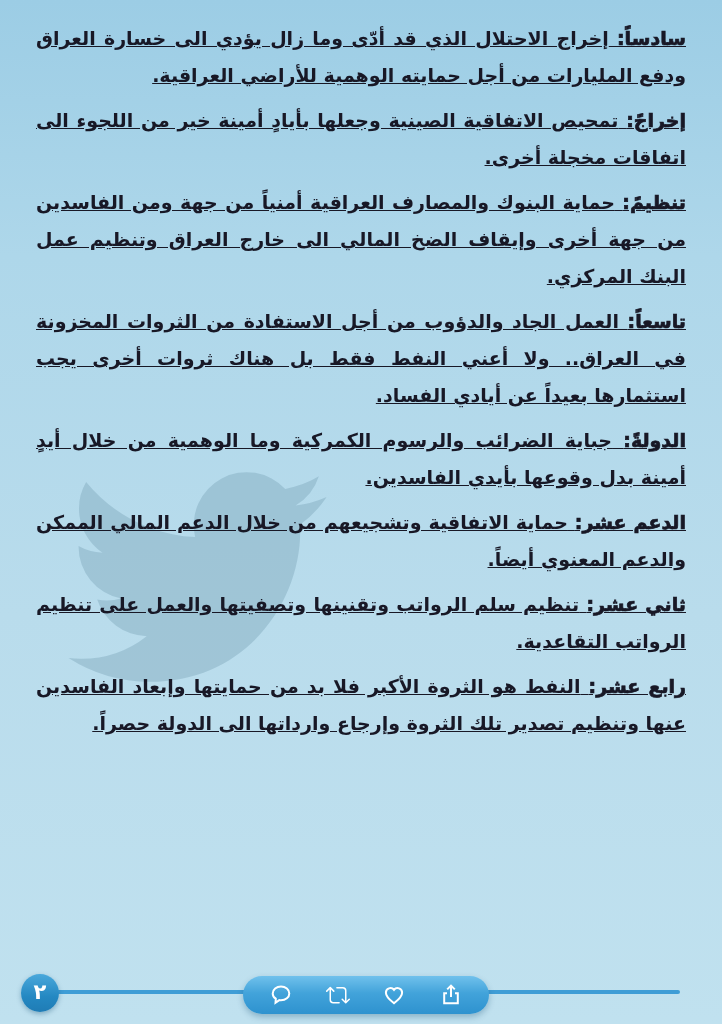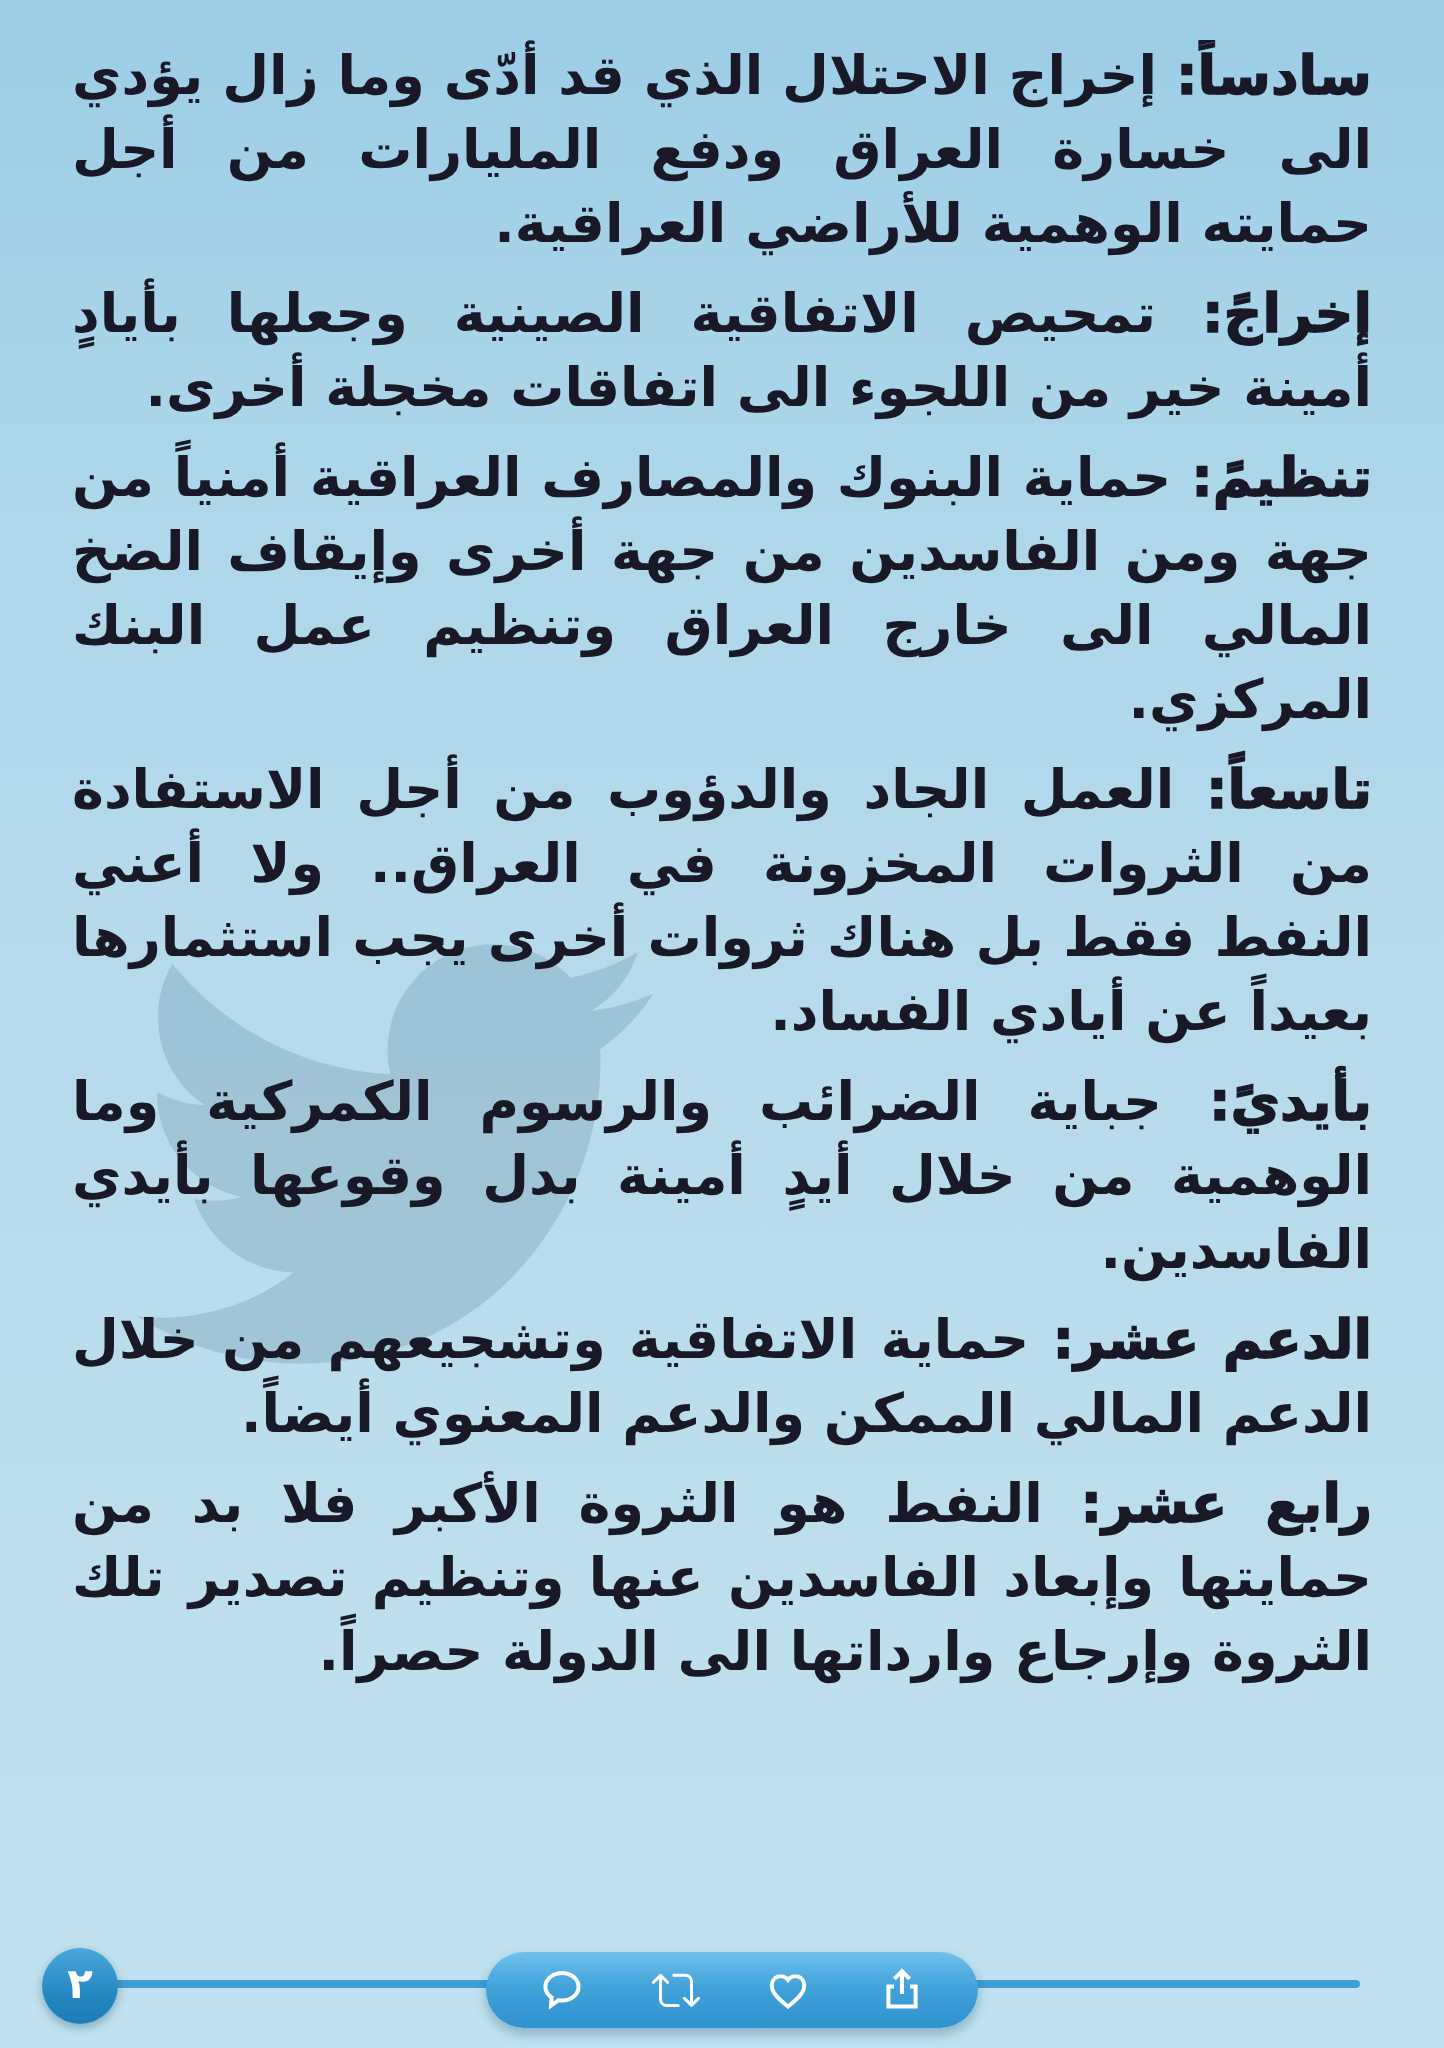--- a/index.html
+++ b/index.html
@@ -24,25 +24,26 @@
   .content {
     position: absolute;
     top: 20px; right: 36px; left: 36px; bottom: 70px;
     z-index: 1;
     direction: rtl;
     overflow: hidden;
   }
   p.item {
     margin: 0 0 8px 0;
     color: #181826;
-    font-size: 27px;
+    font-size: 19px;
     font-weight: bold;
     line-height: 37px;
     text-align: justify;
     text-align-last: right;
+    text-decoration: underline;
   }
   p.item .lead {
     -webkit-text-stroke: 0.7px #181826;
     letter-spacing: 0.2px;
   }
   
   .footer-line {
     position: absolute;
     left: 40px; top: 990px;
     width: 640px; height: 4px;
@@ -94,22 +95,23 @@
 
   <svg class="watermark" viewBox="0 0 24 24" preserveAspectRatio="xMidYMid meet" aria-hidden="true">
     <path fill="#7da6ba" d="M23.953 4.57a10 10 0 0 1-2.825.775 4.958 4.958 0 0 0 2.163-2.723c-.951.555-2.005.959-3.127 1.184a4.92 4.92 0 0 0-8.384 4.482C7.69 8.095 4.067 6.13 1.64 3.162a4.822 4.822 0 0 0-.666 2.475c0 1.71.87 3.213 2.188 4.096a4.904 4.904 0 0 1-2.228-.616v.06a4.923 4.923 0 0 0 3.946 4.827 4.996 4.996 0 0 1-2.212.085 4.936 4.936 0 0 0 4.604 3.417 9.867 9.867 0 0 1-6.102 2.105c-.39 0-.779-.023-1.17-.067a13.995 13.995 0 0 0 7.557 2.209c9.053 0 13.998-7.496 13.998-13.985 0-.21 0-.42-.015-.63A9.935 9.935 0 0 0 24 4.59z"></path>
   </svg>
 
   <div class="content">
     <p class="item"><span class="lead">سادساً:</span> <span>إخراج الاحتلال الذي قد أدّى وما زال يؤدي الى خسارة العراق ودفع المليارات من أجل حمايته الوهمية للأراضي العراقية.</span></p>
     <p class="item"><span class="lead">إخراجً:</span> <span>تمحيص الاتفاقية الصينية وجعلها بأيادٍ أمينة خير من اللجوء الى اتفاقات مخجلة أخرى.</span></p>
     <p class="item"><span class="lead">تنظيمً:</span> <span>حماية البنوك والمصارف العراقية أمنياً من جهة ومن الفاسدين من جهة أخرى وإيقاف الضخ المالي الى خارج العراق وتنظيم عمل البنك المركزي.</span></p>
     <p class="item"><span class="lead">تاسعاً:</span> <span>العمل الجاد والدؤوب من أجل الاستفادة من الثروات المخزونة في العراق.. ولا أعني النفط فقط بل هناك ثروات أخرى يجب استثمارها بعيداً عن أيادي الفساد.</span></p>
-    <p class="item"><span class="lead">بأيديً:</span> <span>جباية الضرائب والرسوم الكمركية وما الوهمية من خلال أيدٍ أمينة بدل وقوعها بأيدي الفاسدين.</span></p>
+    <p class="item"><span class="lead">الدولةً:</span> <span>جباية الضرائب والرسوم الكمركية وما الوهمية من خلال أيدٍ أمينة بدل وقوعها بأيدي الفاسدين.</span></p>
     <p class="item"><span class="lead">الدعم عشر:</span> <span>حماية الاتفاقية وتشجيعهم من خلال الدعم المالي الممكن والدعم المعنوي أيضاً.</span></p>
+    <p class="item"><span class="lead">ثاني عشر:</span> <span>تنظيم سلم الرواتب وتقنينها وتصفيتها والعمل على تنظيم الرواتب التقاعدية.</span></p>
     <p class="item"><span class="lead">رابع عشر:</span> <span>النفط هو الثروة الأكبر فلا بد من حمايتها وإبعاد الفاسدين عنها وتنظيم تصدير تلك الثروة وإرجاع وارداتها الى الدولة حصراً.</span></p>
 
   </div>
 
   <div class="footer-line"></div>
 
   <div class="page-circle">
     <span>٢</span>
   </div>
 

